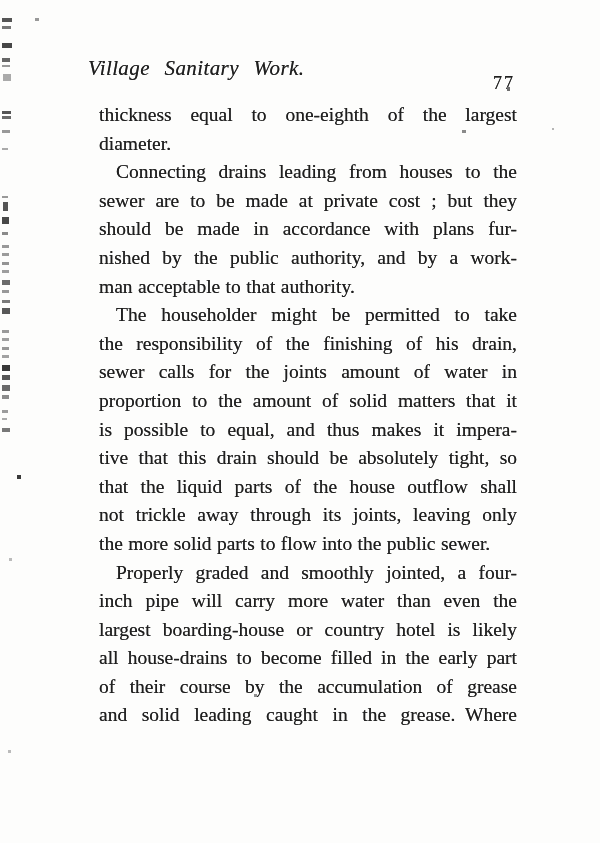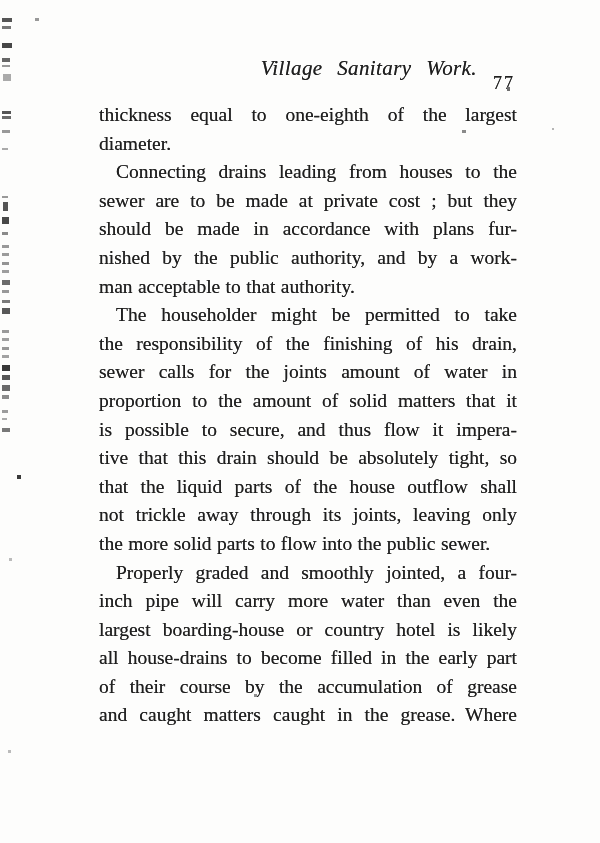--- a/index.html
+++ b/index.html
@@ -21,21 +21,21 @@
     text-shadow: 0 0 0.5px rgba(25,25,25,0.75);
   }
   .header {
     position: absolute;
     left: 88px;
     top: 56px;
     width: 429px;
     height: 30px;
   }
   .running-title {
-    text-align: right;
+    text-align: left;
     font-style: italic;
     font-size: 21px;
     word-spacing: 9px;
     letter-spacing: 0.4px;
     padding-right: 40px; 
   }
   .page-number {
     position: absolute;
     right: 2px;
     top: 17px;
@@ -81,31 +81,31 @@
       <div class="line last">diameter.</div>
       <div class="line indent">Connecting drains leading from houses to the</div>
       <div class="line">sewer are to be made at private cost ; but they</div>
       <div class="line">should be made in accordance with plans fur-</div>
       <div class="line">nished by the public authority, and by a work-</div>
       <div class="line last">man acceptable to that authority.</div>
       <div class="line indent">The householder might be permitted to take</div>
       <div class="line">the responsibility of the finishing of his drain,</div>
       <div class="line">sewer calls for the joints amount of water in</div>
       <div class="line">proportion to the amount of solid matters that it</div>
-      <div class="line">is possible to secure, and thus flow it impera-</div>
+      <div class="line">is possible to equal, and thus makes it impera-</div>
       <div class="line">tive that this drain should be absolutely tight, so</div>
       <div class="line">that the liquid parts of the house outflow shall</div>
       <div class="line">not trickle away through its joints, leaving only</div>
       <div class="line last">the more solid parts to flow into the public sewer.</div>
       <div class="line indent">Properly graded and smoothly jointed, a four-</div>
       <div class="line">inch pipe will carry more water than even the</div>
       <div class="line">largest boarding-house or country hotel is likely</div>
       <div class="line">all house-drains to become filled in the early part</div>
       <div class="line">of their course by the accumulation of grease</div>
-      <div class="line">and caught matters caught in the grease. Where</div>
+      <div class="line">and solid leading caught in the grease. Where</div>
     </div>
 
   <div id="edge-marks">
       <div class="mark" style="left: 2px; top: 18px; width: 10px; height: 4px; background: rgb(85, 85, 85);"></div>
       <div class="mark" style="left: 2px; top: 26px; width: 9px; height: 3px; background: rgb(119, 119, 119);"></div>
       <div class="mark" style="left: 35px; top: 18px; width: 4px; height: 3px; background: rgb(153, 153, 153);"></div>
       <div class="mark" style="left: 2px; top: 43px; width: 10px; height: 5px; background: rgb(71, 71, 71);"></div>
       <div class="mark" style="left: 2px; top: 58px; width: 8px; height: 4px; background: rgb(102, 102, 102);"></div>
       <div class="mark" style="left: 2px; top: 65px; width: 8px; height: 2px; background: rgb(153, 153, 153);"></div>
       <div class="mark" style="left: 3px; top: 74px; width: 8px; height: 7px; background: rgb(170, 170, 170);"></div>

